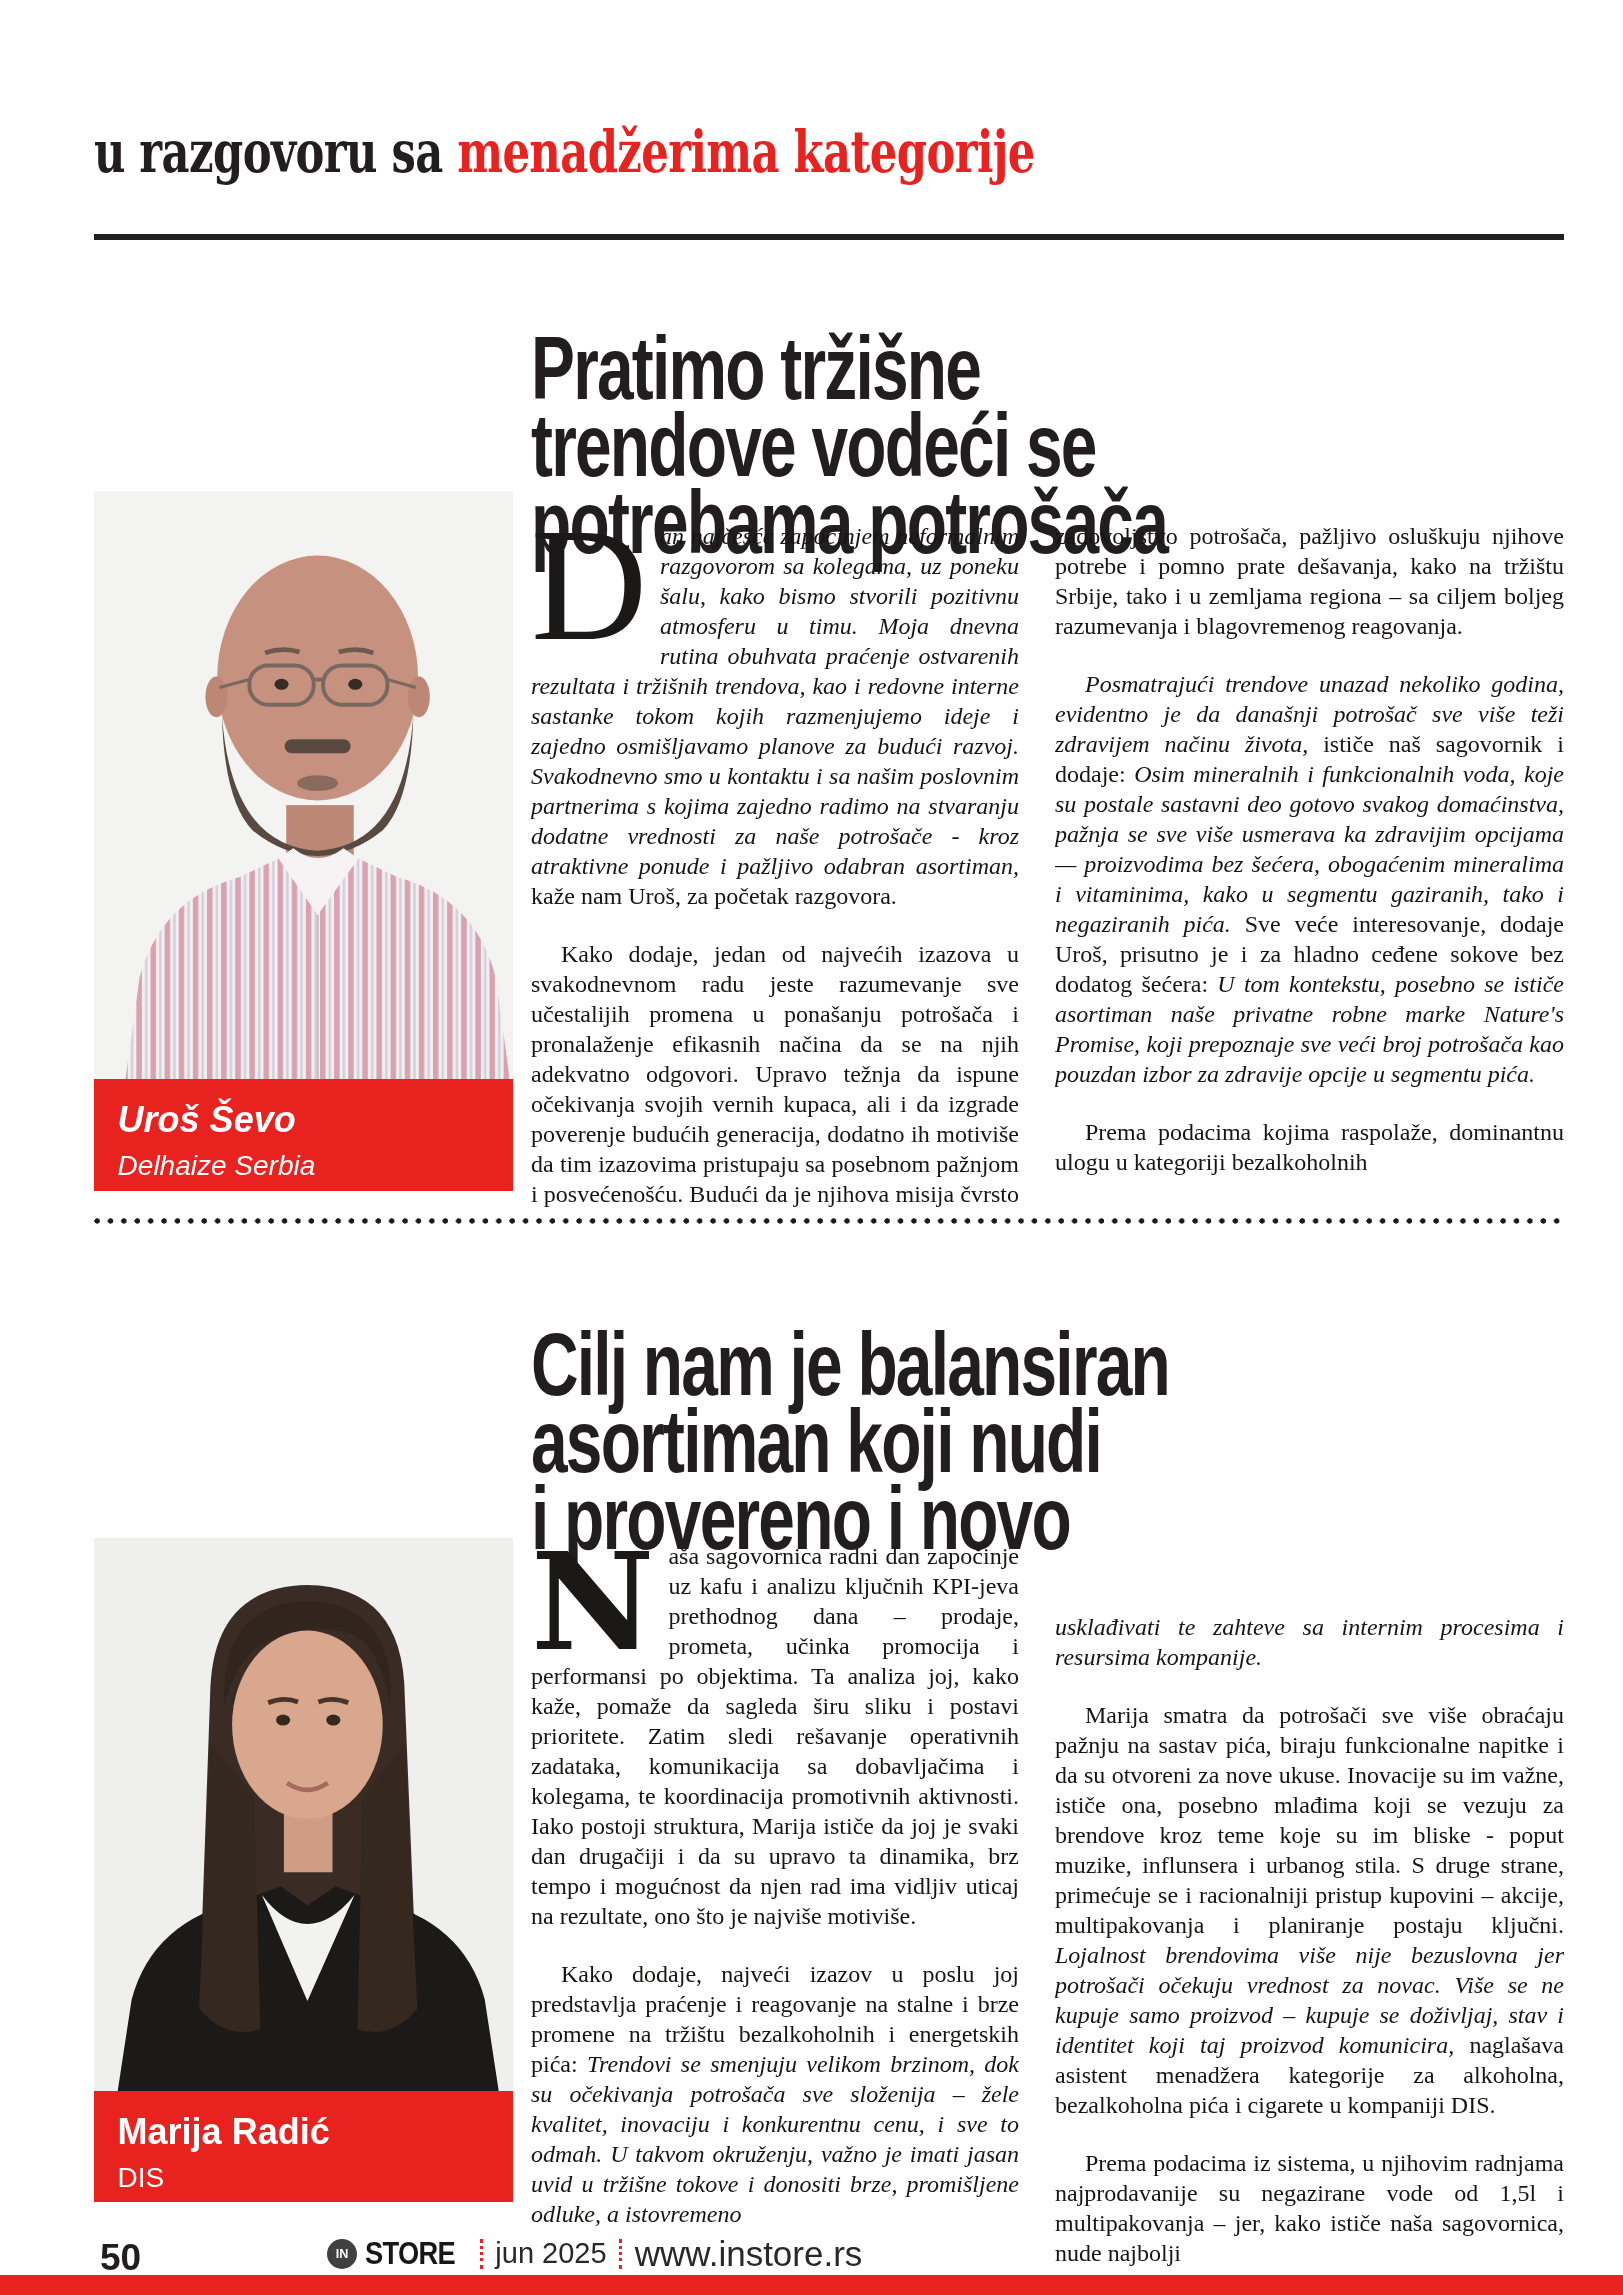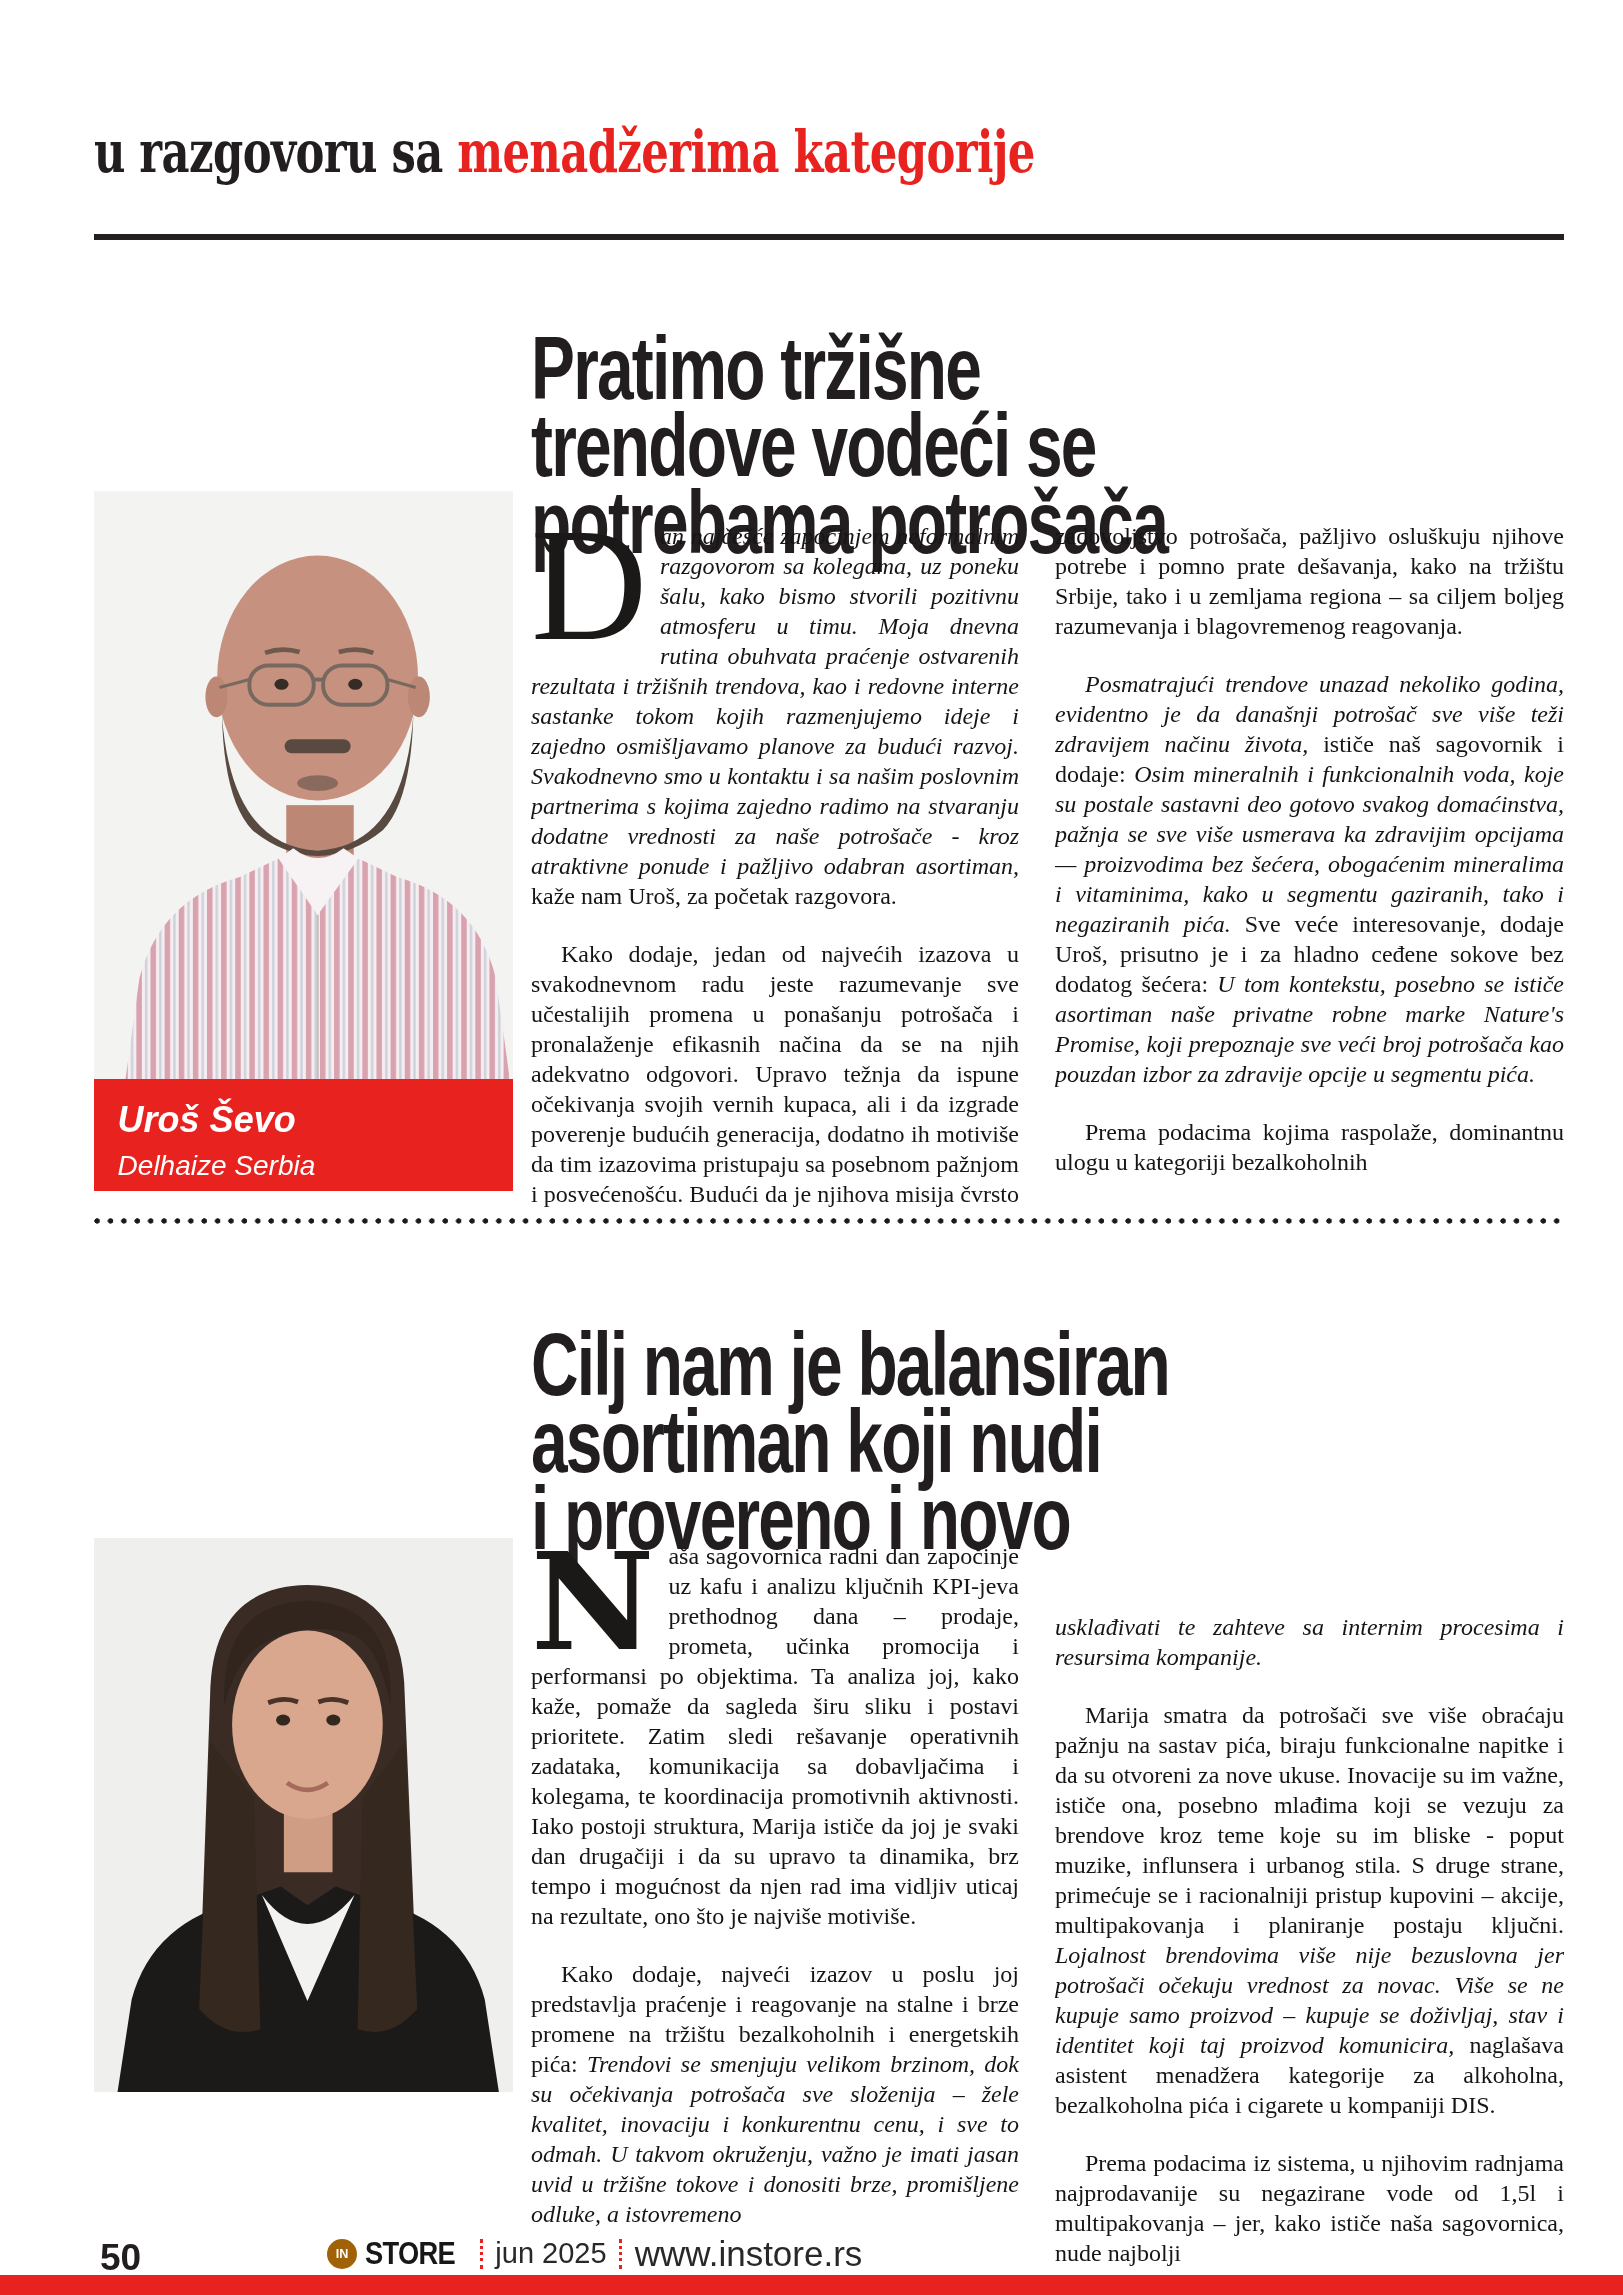--- a/index.html
+++ b/index.html
@@ -62,21 +62,21 @@
     background-image:radial-gradient(circle at 3.1px 3.1px, #1a1a1a 2.5px, transparent 3.1px);
     background-size:13.4px 6.3px; background-repeat:repeat-x;
   }
   
   #footer-num {
     position:absolute; left:100px; top:2237px;
     font-weight:700; font-size:37px; color:var(--ink);
   }
   #footer-brand { position:absolute; left:327px; top:2234px; height:39px; display:flex; align-items:center; }
   .logo-circle {
-    width:30px; height:30px; border-radius:50%; background:#a16207; color:#fff;
+    width:30px; height:30px; border-radius:50%; background:#404040; color:#fff;
     display:flex; align-items:center; justify-content:center;
     font-weight:700; font-size:12.6px; letter-spacing:0; margin-right:7.9px; flex:0 0 auto;
   }
   .logo-store { font-weight:700; font-size:31px; color:#171717; letter-spacing:-0.8px; transform:scaleX(0.88); transform-origin:0 50%; }
   .footer-sep { width:0; height:30px; border-left:3.9px dotted var(--red); margin:0 12.6px; }
   .footer-issue { font-weight:400; font-size:29px; color:#2a2827; }
   .footer-site { font-weight:400; font-size:35px; color:#2a2827; letter-spacing:0; }
   .bottom-bar { position:absolute; left:0; top:2275px; width:1623px; height:20.4px; background:var(--red); }
 </style>
 </head>
@@ -154,20 +154,24 @@
       <ellipse cx="241" cy="232" rx="9" ry="7" fill="#33281f"></ellipse>
       <ellipse cx="305" cy="232" rx="9" ry="7" fill="#33281f"></ellipse>
       <path d="M246,312 Q272,330 298,312" stroke="#a66a5c" stroke-width="6" fill="none"></path>
       <path d="M30,706 L48,588 Q75,488 188,462 L238,444 L272,468 L308,444 L358,462 Q471,488 498,588 L516,706 Z" fill="#1b1a19"></path>
       <path d="M214,455 L272,590 L332,455 Q302,492 272,492 Q242,492 214,455 Z" fill="#f2f2f0"></path>
       <path d="M148,260 L134,600 Q168,640 212,626 L204,330 Z" fill="#34281f"></path>
       <path d="M396,260 L412,600 Q378,640 336,626 L342,330 Z" fill="#34281f"></path>
     </svg>
   </div>
 
+  <div class="caption" id="caption-2">
+    <div class="name">Marija Radić</div>
+    <div class="org">DIS</div>
+  </div>
 
   <div class="col" id="col-1-0">
       <p><span class="dropcap dc1">N</span><span>aša sagovornica radni dan započinje uz kafu i analizu ključnih KPI-jeva prethodnog dana – prodaje, prometa, učinka promocija i performansi po objektima. Ta analiza joj, kako kaže, pomaže da sagleda širu sliku i postavi prioritete. Zatim sledi rešavanje operativnih zadataka, komunikacija sa dobavljačima i kolegama, te koordinacija promotivnih aktivnosti. Iako postoji struktura, Marija ističe da joj je svaki dan drugačiji i da su upravo ta dinamika, brz tempo i mogućnost da njen rad ima vidljiv uticaj na rezultate, ono što je najviše motiviše.</span></p>
       <p class="ind"><span>Kako dodaje, najveći izazov u poslu joj predstavlja praćenje i reagovanje na stalne i brze promene na tržištu bezalkoholnih i energetskih pića: </span><span class="it">Trendovi se smenjuju velikom brzinom, dok su očekivanja potrošača sve složenija – žele kvalitet, inovaciju i konkurentnu cenu, i sve to odmah. U takvom okruženju, važno je imati jasan uvid u tržišne tokove i donositi brze, promišljene odluke, a istovremeno</span></p>
     </div>
   <div class="col" id="col-1-1">
       <p><span class="it">usklađivati te zahteve sa internim procesima i resursima kompanije.</span></p>
       <p class="ind"><span>Marija smatra da potrošači sve više obraćaju pažnju na sastav pića, biraju funkcionalne napitke i da su otvoreni za nove ukuse. Inovacije su im važne, ističe ona, posebno mlađima koji se vezuju za brendove kroz teme koje su im bliske - poput muzike, influnsera i urbanog stila. S druge strane, primećuje se i racionalniji pristup kupovini – akcije, multipakovanja i planiranje postaju ključni. </span><span class="it">Lojalnost brendovima više nije bezuslovna jer potrošači očekuju vrednost za novac. Više se ne kupuje samo proizvod – kupuje se doživljaj, stav i identitet koji taj proizvod komunicira, </span><span>naglašava asistent menadžera kategorije za alkoholna, bezalkoholna pića i cigarete u kompaniji DIS.</span></p>
       <p class="ind"><span>Prema podacima iz sistema, u njihovim radnjama najprodavanije su negazirane vode od 1,5l i multipakovanja – jer, kako ističe naša sagovornica, nude najbolji</span></p>
     </div>

